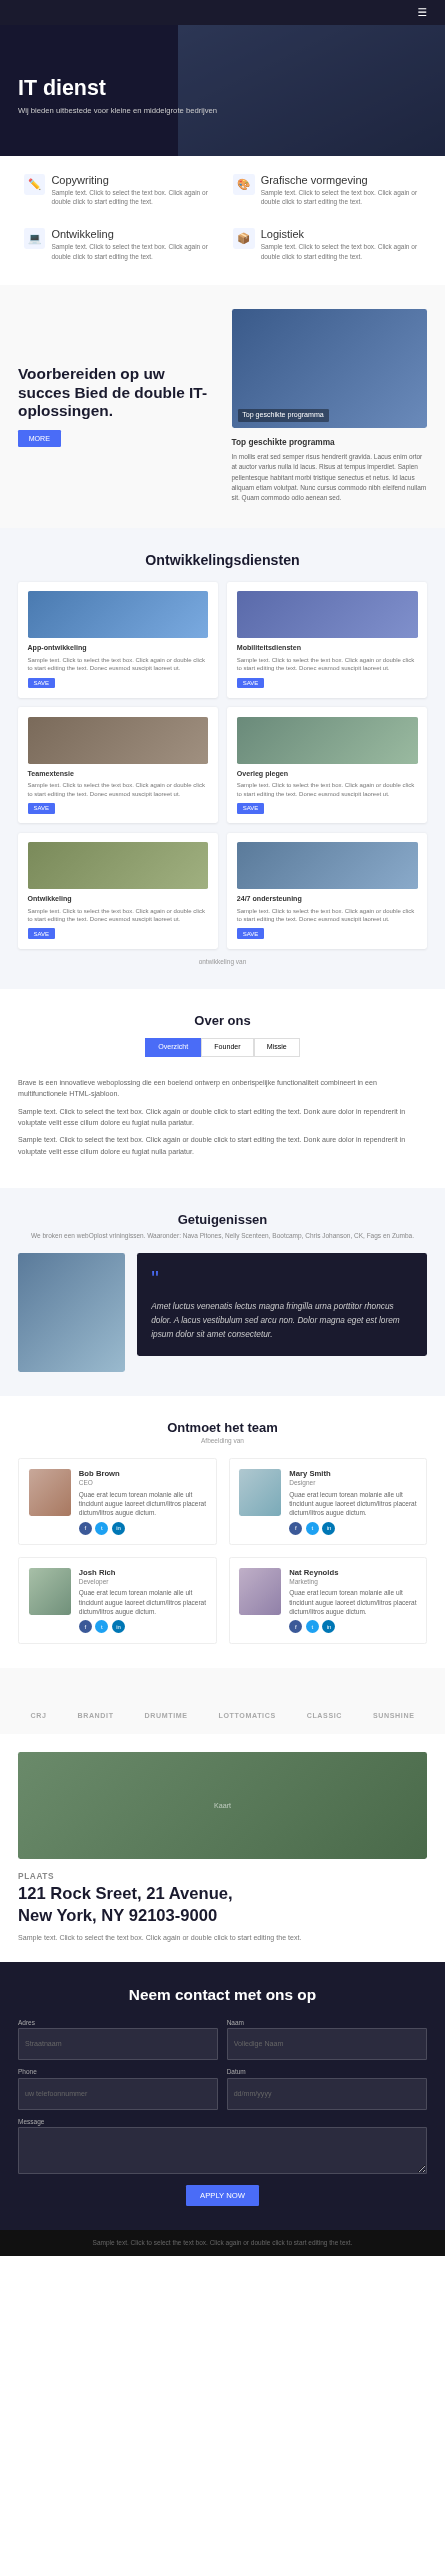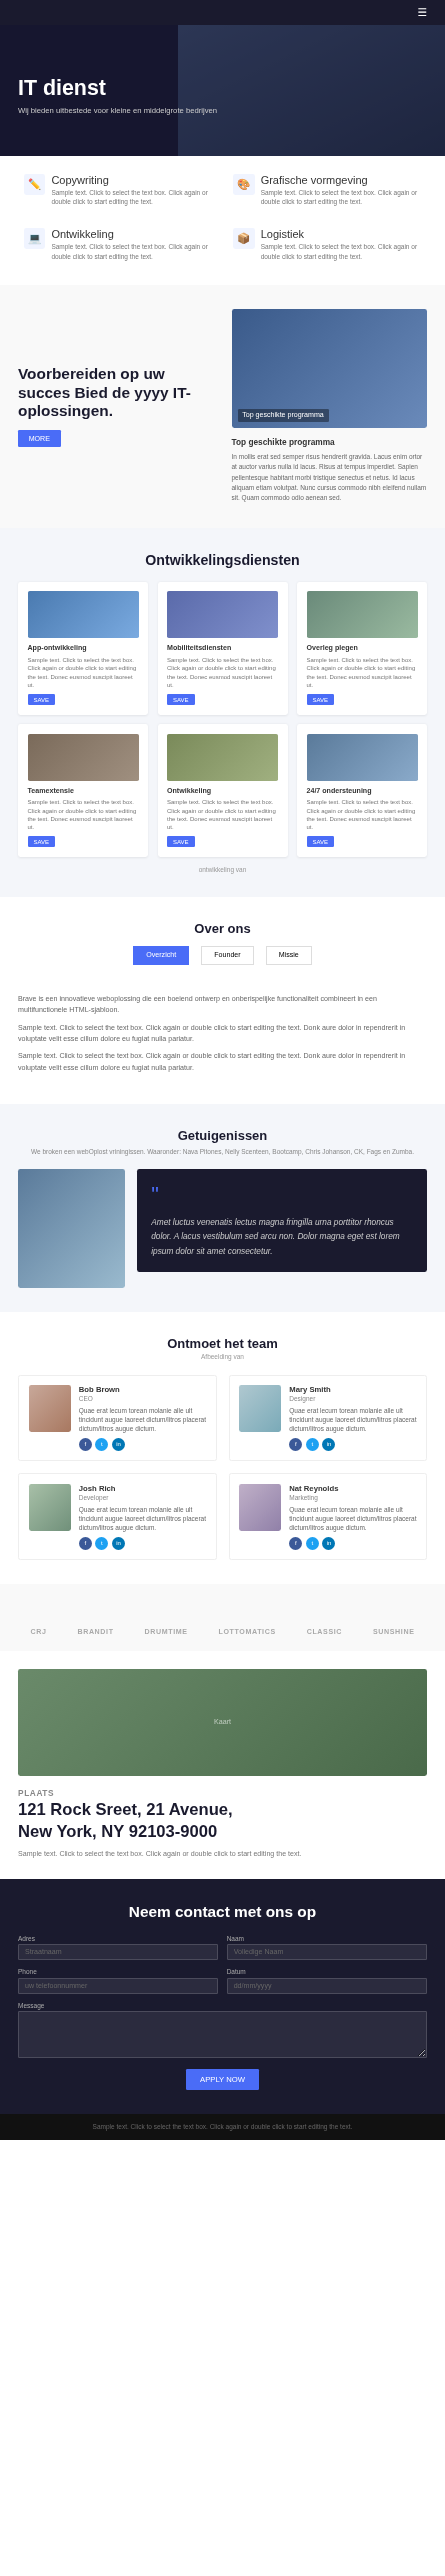--- a/index.html
+++ b/index.html
@@ -32,34 +32,34 @@
     .btn-primary { background: #4a6cf7; color: white; border: none; padding: 4.7px 10.7px; font-size: 7.1px; cursor: pointer; border-radius: 1.2px; }
     .about-right { flex: 1; }
     .about-img { width: 100%; height: 119px; background: linear-gradient(135deg, #3a5a8a, #6a8aba); border-radius: 2.4px; display: flex; align-items: flex-end; padding: 6px; }
     .top-program { margin-top: 9.5px; }
     .top-program h4 { font-size: 8.3px; font-weight: 700; margin-bottom: 4.7px; }
     .top-program p { font-size: 6.5px; color: #666; line-height: 1.6; }
 
     
     .dev-section { background: #f4f6fa; padding: 24px 18px; }
     .dev-section h2 { text-align: center; font-size: 14.2px; font-weight: 900; color: #1a1a2e; margin-bottom: 14.2px; }
-    .dev-grid { display: grid; grid-template-columns: 1fr 1fr 1fr; gap: 9.5px; }
+    .dev-grid { display: grid; grid-template-columns: 1fr 1fr; gap: 9.5px; }
     .dev-card { background: white; border-radius: 2.4px; padding: 9.5px; box-shadow: 0 0.6px 2.4px rgba(0,0,0,0.08); }
     .dev-card-img { width: 100%; height: 47px; background: linear-gradient(135deg, #4a7ab0, #7aaae0); border-radius: 1.8px; margin-bottom: 6px; }
     .dev-card h4 { font-size: 7.1px; font-weight: 700; margin-bottom: 3.6px; }
     .dev-card p { font-size: 6px; color: #777; line-height: 1.4; }
     .dev-card .btn-sm { background: #4a6cf7; color: white; border: none; padding: 2.4px 6px; font-size: 6px; cursor: pointer; border-radius: 1.2px; margin-top: 4.7px; }
     .dev-card-img-2 { background: linear-gradient(135deg, #5a6aaa, #8090cc); }
     .dev-card-img-3 { background: linear-gradient(135deg, #6a8a7a, #9abaa0); }
     .dev-footer { text-align: center; margin-top: 9.5px; font-size: 6.5px; color: #999; }
 
     
     .over-section { background: white; padding: 24px 18px; }
     .over-section h2 { text-align: center; font-size: 13px; font-weight: 900; color: #1a1a2e; margin-bottom: 9.5px; }
-    .over-tabs { display: flex; justify-content: center; gap: 12px; margin-bottom: 29px; }
+    .over-tabs { display: flex; justify-content: center; gap: 0; margin-bottom: 21px; }
     .over-tab { padding: 4.7px 12px; font-size: 7.1px; cursor: pointer; border: 0.6px solid #ddd; background: white; }
     .over-tab.active { background: #4a6cf7; color: white; border-color: #4a6cf7; }
     .over-content { display: flex; gap: 18px; }
     .over-text { flex: 1; }
     .over-text p { font-size: 7.1px; color: #666; line-height: 1.6; margin-bottom: 6px; }
 
     
     .testimonials { background: #f4f6fa; padding: 24px 18px; }
     .testimonials h2 { text-align: center; font-size: 13px; font-weight: 900; color: #1a1a2e; margin-bottom: 4.7px; }
     .testimonials-sub { text-align: center; font-size: 6.5px; color: #888; margin-bottom: 14.2px; }
@@ -99,21 +99,21 @@
     .place-section h3 { font-size: 8.3px; color: #888; margin-bottom: 2.4px; text-transform: uppercase; letter-spacing: 0.6px; }
     .place-section h2 { font-size: 16.6px; font-weight: 900; color: #1a1a2e; line-height: 1.2; margin-bottom: 2.4px; }
     .place-section p { font-size: 7.1px; color: #777; line-height: 1.6; }
 
     
     .contact-section { background: #1a1a2e; padding: 24px 18px; }
     .contact-section h2 { font-size: 15.4px; font-weight: 900; color: white; text-align: center; margin-bottom: 14.2px; }
     .contact-form { display: grid; grid-template-columns: 1fr 1fr; gap: 8.3px; }
     .form-group { display: flex; flex-direction: column; gap: 2.4px; }
     .form-group label { font-size: 6.5px; color: #aaa; }
-    .form-group input, .form-group textarea { background: rgba(255,255,255,0.08); border: 0.6px solid rgba(255,255,255,0.15); color: white; padding: 3px 6px; font-size: 7.1px; border-radius: 1.2px; }
+    .form-group input, .form-group textarea { background: rgba(255,255,255,0.08); border: 0.6px solid rgba(255,255,255,0.15); color: white; padding: 11px 6px; font-size: 7.1px; border-radius: 1.2px; }
     .form-group input::placeholder, .form-group textarea::placeholder { color: #666; }
     .form-group.full { grid-column: 1 / -1; }
     .form-group textarea { height: 47px; resize: vertical; }
     .btn-submit { background: #4a6cf7; color: white; border: none; padding: 6px 14.2px; font-size: 7.7px; cursor: pointer; border-radius: 1.2px; margin-top: 1px; }
 
     
     .footer { background: #111; padding: 9.5px 18px; text-align: center; }
     .footer p { font-size: 6.5px; color: #666; }
 
     .map-placeholder { width: 100%; height: 107px; background: linear-gradient(135deg, #6a8a6a, #4a6a4a); border-radius: 2.4px; margin-bottom: 12px; display: flex; align-items: center; justify-content: center; }
@@ -163,21 +163,21 @@
       <div>
         <h4>Logistiek</h4>
         <p>Sample text. Click to select the text box. Click again or double click to start editing the text.</p>
       </div>
     </div>
   </div>
 </section>
 
 <section class="about-section">
   <div class="about-left">
-    <h2>Voorbereiden op uw succes Bied de yyyy IT-oplossingen.</h2>
+    <h2>Voorbereiden op uw succes Bied de double IT-oplossingen.</h2>
     <button class="btn-primary">MORE</button>
   </div>
   <div class="about-right">
     <div class="about-img">
       <span style="color:white;font-size:7.1px;background:rgba(0,0,0,0.4);padding:2.4px 4.7px;border-radius:1.2px;">Top geschikte programma</span>
     </div>
     <div class="top-program">
       <h4>Top geschikte programma</h4>
       <p>In mollis erat sed semper risus hendrerit gravida. Lacus enim ortor at auctor varius nulla id lacus. Risus at tempus imperdiet. Sapien pellentesque habitant morbi tristique senectus et netus. Id lacus aliquam etiam volutpat. Nunc cursus commodo nibh eleifend nullam sit. Quam commodo odio aenean sed.</p>
     </div>
@@ -193,28 +193,28 @@
       <p>Sample text. Click to select the text box. Click again or double click to start editing the text. Donec eusmod suscipit laoreet ut.</p>
       <button class="btn-sm">SAVE</button>
     </div>
     <div class="dev-card">
       <div class="dev-card-img dev-card-img-2"></div>
       <h4>Mobiliteitsdiensten</h4>
       <p>Sample text. Click to select the text box. Click again or double click to start editing the text. Donec eusmod suscipit laoreet ut.</p>
       <button class="btn-sm">SAVE</button>
     </div>
     <div class="dev-card">
+      <div class="dev-card-img" style="background: linear-gradient(135deg, #7a6a5a, #a09080);"></div>
+      <h4>Teamextensie</h4>
+      <p>Sample text. Click to select the text box. Click again or double click to start editing the text. Donec eusmod suscipit laoreet ut.</p>
+      <button class="btn-sm">SAVE</button>
+    </div>
+    <div class="dev-card">
       <div class="dev-card-img dev-card-img-3"></div>
       <h4>Overleg plegen</h4>
-      <p>Sample text. Click to select the text box. Click again or double click to start editing the text. Donec eusmod suscipit laoreet ut.</p>
-      <button class="btn-sm">SAVE</button>
-    </div>
-    <div class="dev-card">
-      <div class="dev-card-img" style="background: linear-gradient(135deg, #7a6a5a, #a09080);"></div>
-      <h4>Teamextensie</h4>
       <p>Sample text. Click to select the text box. Click again or double click to start editing the text. Donec eusmod suscipit laoreet ut.</p>
       <button class="btn-sm">SAVE</button>
     </div>
     <div class="dev-card">
       <div class="dev-card-img dev-card-img-2" style="background: linear-gradient(135deg, #7a8a5a, #a0b080);"></div>
       <h4>Ontwikkeling</h4>
       <p>Sample text. Click to select the text box. Click again or double click to start editing the text. Donec eusmod suscipit laoreet ut.</p>
       <button class="btn-sm">SAVE</button>
     </div>
     <div class="dev-card">

